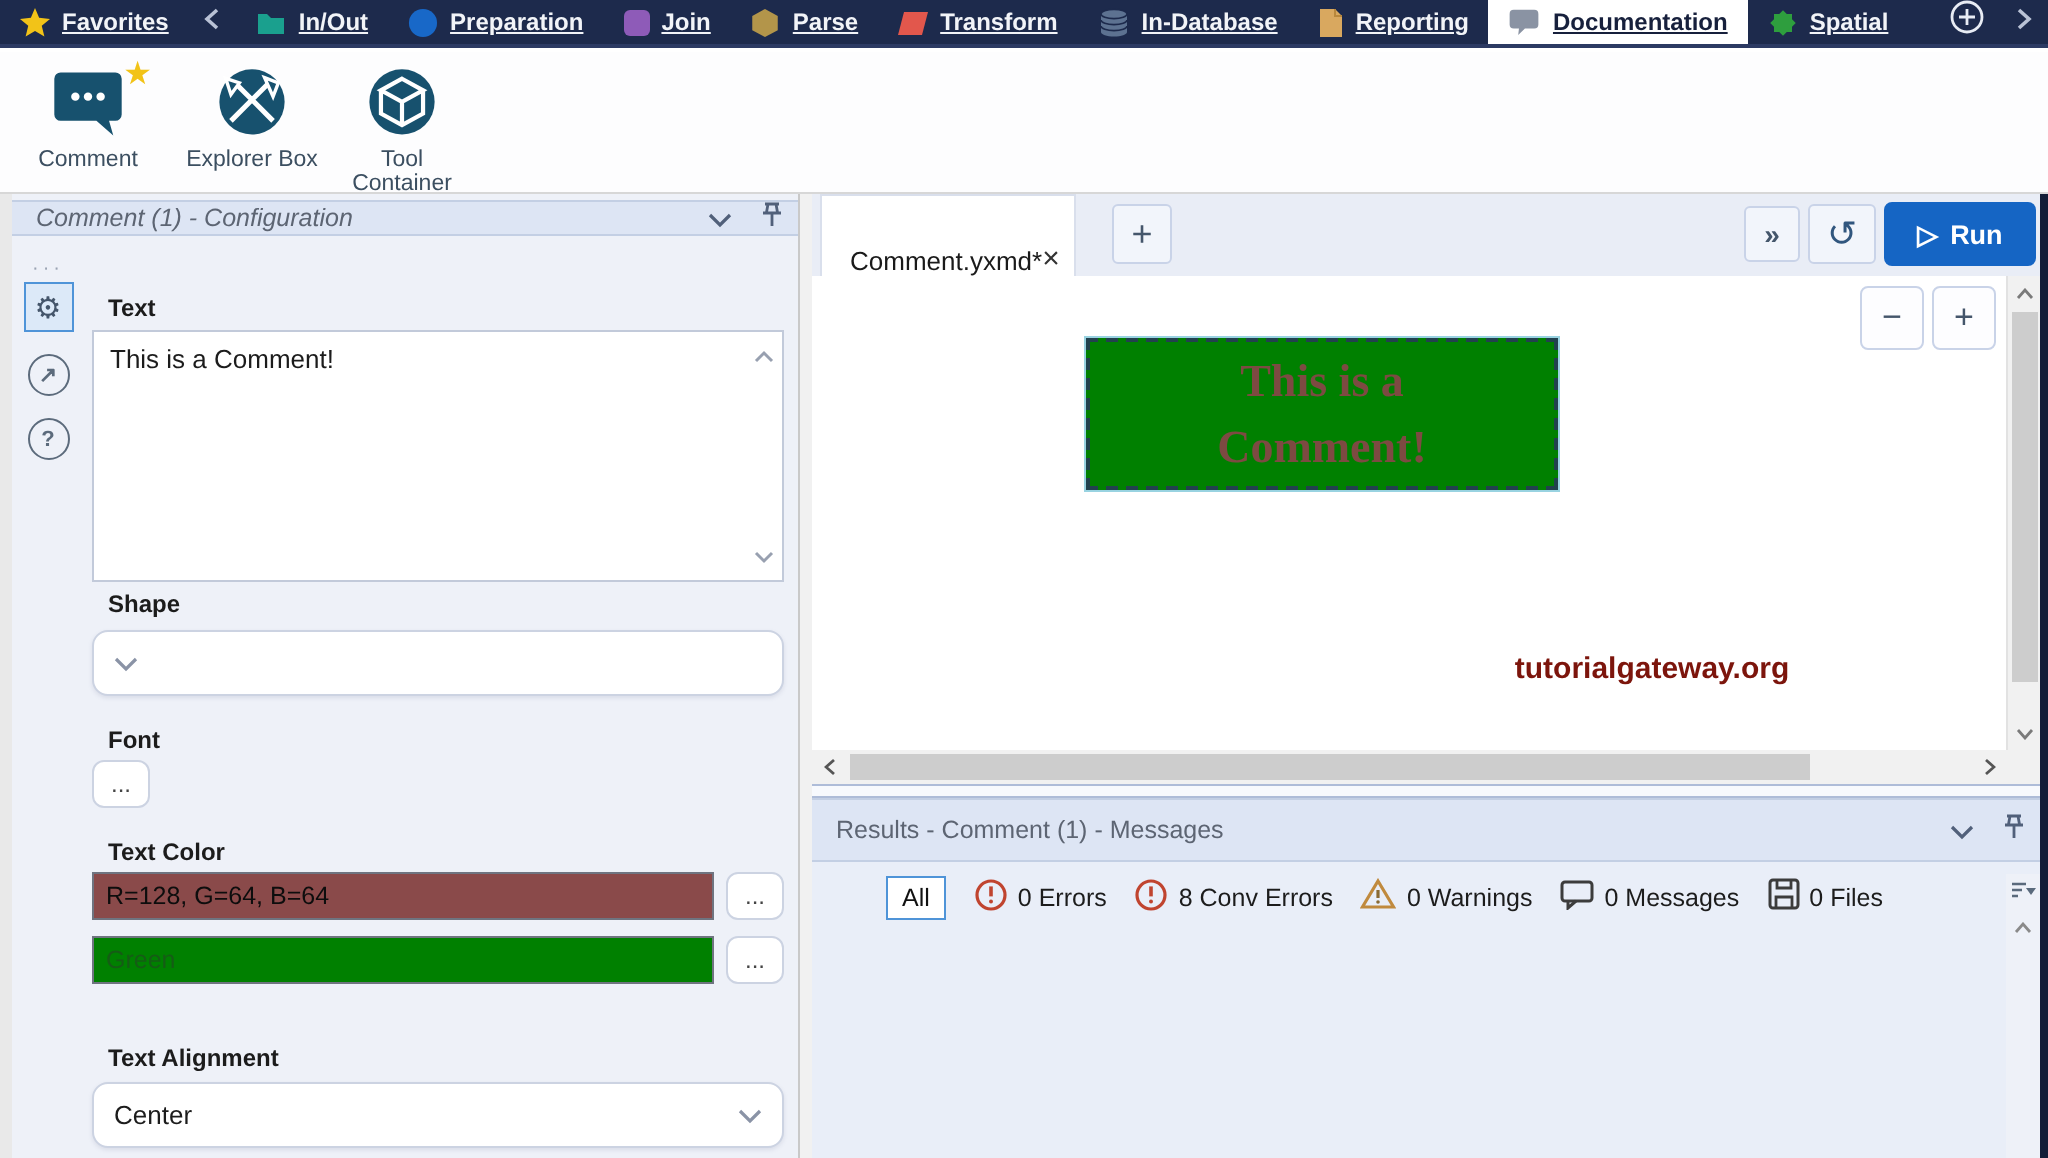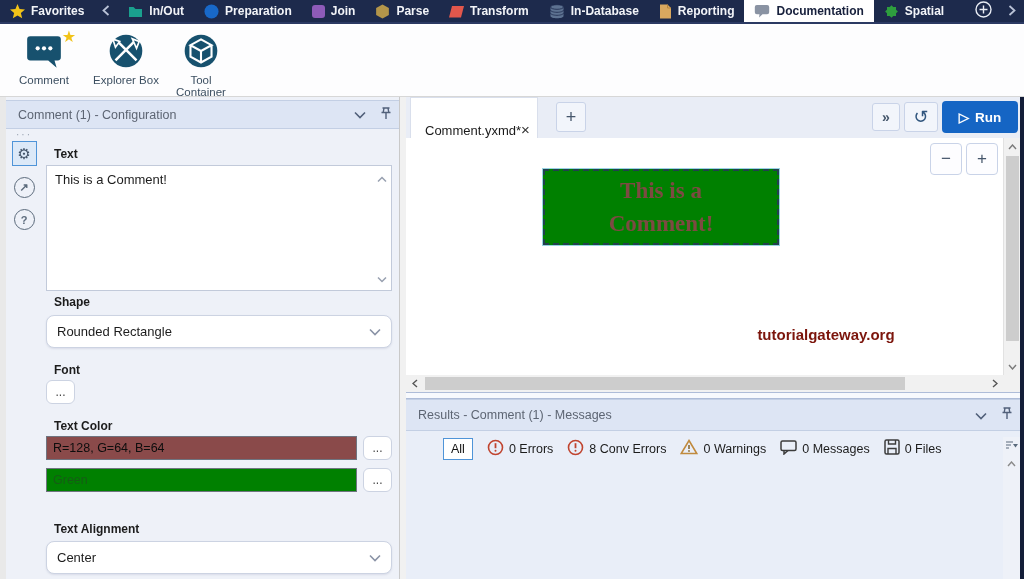--- a/index.html
+++ b/index.html
@@ -5,21 +5,21 @@
   * { margin:0; padding:0; box-sizing:border-box; }
   html,body { width:1024px; height:579px; overflow:hidden; background:#fff;
               font-family:"Liberation Sans", sans-serif; }
   .app { position:relative; width:1024px; height:579px; }
 
   
   .navbar { position:absolute; left:0; top:0; width:1024px; height:24px;
             background:#1d2a4c; display:flex; align-items:stretch;
             border-bottom:2px solid #2c3a63; }
   .nav-item { display:flex; align-items:center; gap:6px; padding:0 10px;
-              color:#f2f4f8; font-size:12px; font-weight:bold; white-space:nowrap; }
+              color:#f2f4f8; font-size:12px; font-weight:bold; white-space:nowrap;text-decoration:underline; }
   .nav-item.active { background:#ffffff; color:#17203c; }
   .nav-chev { display:flex; align-items:center; padding:0 8px; }
   .nav-right { margin-left:auto; display:flex; align-items:center; }
   .nav-icon { display:flex; align-items:center; }
 
   
   .ribbon { position:absolute; left:0; top:26px; width:1024px; height:71px;
             background:#fdfdfe; border-bottom:1px solid #d7d7d7; }
   .tool { position:absolute; top:6px; text-align:center; color:#3c4f61; font-size:11.5px; }
   .tool .ticon { position:relative; width:40px; height:40px; margin:0 auto 2px; }
@@ -28,21 +28,21 @@
   
   .hdr { background:#dde5f4; border-top:1px solid #c3cfe4; border-bottom:1px solid #c3cfe4;
          display:flex; align-items:center; font-size:12.5px; color:#5d6573; }
   .hdr .title { padding-left:12px; flex:1; }
   .hdr-btn { width:26px; height:100%; display:flex; align-items:center; justify-content:center;
              background:transparent; border:none; cursor:pointer; }
 
   
   .config { position:absolute; left:0; top:97px; width:400px; height:482px;
             background:#eef1f8; border-right:1px solid #c9c9c9; border-left:6px solid #e9e9e9; }
-  .cfg-hdr { position:absolute; left:0; top:3px; width:393px; height:29px; }
+  .cfg-hdr { position:absolute; left:0; top:3px; width:393px; height:18px;font-style:italic; }
   .cfg-body { position:absolute; left:0; top:32px; width:393px; height:450px; }
   .cfg-strip { position:absolute; left:0; top:0; width:36px; height:100%; }
   .grip { text-align:center; color:#9aa3b2; font-size:10px; letter-spacing:2px; height:10px; }
   .grip::after { content:"···"; }
   .gear-btn { width:25px; height:25px; margin:2px auto 0; background:#dce9f8;
               border:1px solid #4f94d8; display:flex; align-items:center; justify-content:center;
               font-size:15px; color:#45566b; cursor:pointer; }
   .strip-ico { width:21px; height:21px; margin:11px auto 0; border:1.5px solid #5c6b7c;
                border-radius:50%; color:#5c6b7c; font-size:11px; font-weight:bold;
                display:flex; align-items:center; justify-content:center; cursor:pointer; }
@@ -303,21 +303,20 @@
                   <polyline points="1,5.5 5,1.5 9,5.5" stroke="#98a0b0" stroke-width="1.5" fill="none"></polyline>
                 </svg></span>
             <span><svg width="10" height="7" viewBox="0 0 10 7">
                   <polyline points="1,1.5 5,5.5 9,1.5" stroke="#98a0b0" stroke-width="1.5" fill="none"></polyline>
                 </svg></span>
           </div>
         </div>
 
         <div class="f-label" style="top:166px;">Shape</div>
         <div class="selectbox" style="top:186px;">
-          <span class="sv">Rounded Rectangle</span>
           <span><svg width="12" height="8" viewBox="0 0 12 8">
                 <polyline points="1,1.5 6,6.5 11,1.5" stroke="#8a93a6" stroke-width="1.6" fill="none"></polyline>
               </svg></span>
         </div>
 
         <div class="f-label" style="top:234px;">Font</div>
         <div class="field-row" style="top:251px;">
           <button class="dots-btn">...</button>
         </div>
 

